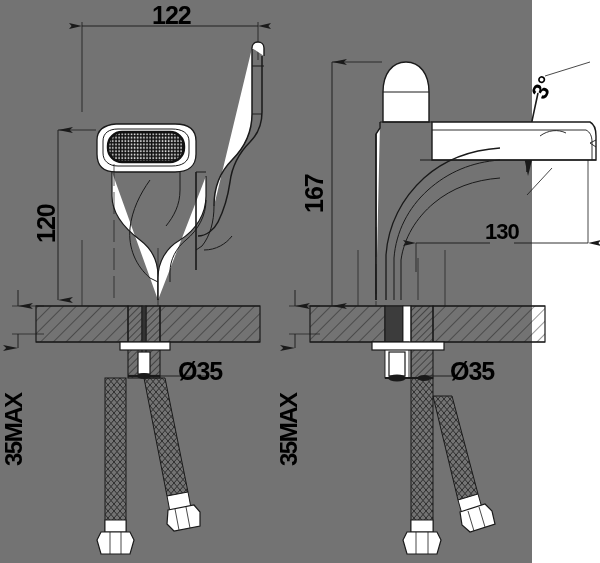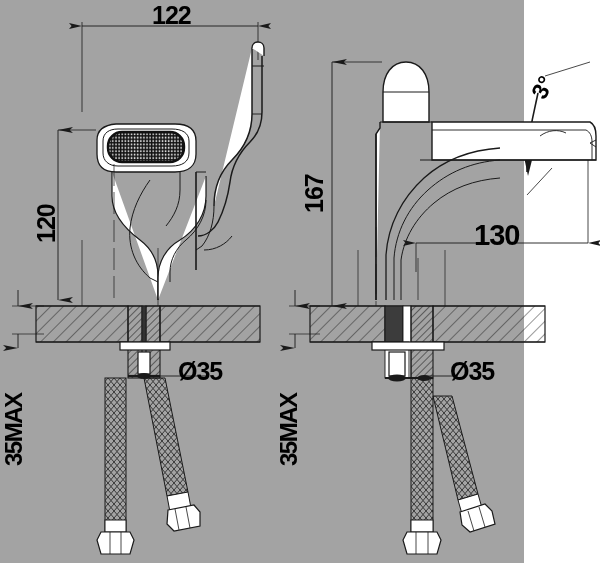--- a/index.html
+++ b/index.html
@@ -1,18 +1,18 @@
 <!DOCTYPE html>
 <html><head>
 <meta charset="utf-8">
 <style>
   html,body{margin:0;padding:0;background:#ffffff;}
   body{width:600px;height:563px;overflow:hidden;
        font-family:"Liberation Sans", sans-serif;}
-  #sheet{position:relative;width:524px;height:563px;background:#a3a3a3;}
+  #sheet{position:relative;width:524px;height:563px;background:#737373;padding-left:8px;}
   #sheet svg{position:absolute;left:0;top:0;}
   .lbl{position:absolute;font-family:"Liberation Sans", sans-serif;
        font-weight:700;color:#000;white-space:nowrap;line-height:1;}
   .lbl.vert{transform-origin:0 0;transform:rotate(-90deg);}
   .lbl.rot{transform-origin:50% 50%;}
 </style>
 </head>
 <body>
 
 <div id="sheet">
@@ -237,21 +237,21 @@
     </g>
   </g>
 </svg>
 
 <div class="lbl" style="left:152px; top:3px; font-size:25px; letter-spacing:-1px;">122</div>
 
 <div class="lbl vert" style="left:34px; top:243px; font-size:25px; letter-spacing:-1px;">120</div>
 
 <div class="lbl vert" style="left:302px; top:213px; font-size:25px; letter-spacing:-1px;">167</div>
 
-<div class="lbl" style="left:474px; top:221px; font-size:29px; letter-spacing:-1px;">130</div>
+<div class="lbl" style="left:485px; top:221px; font-size:22px; letter-spacing:-1px;">130</div>
 
 <div class="lbl rot" style="left:532px; top:76px; font-size:23px; transform:rotate(-62deg);">3°</div>
 
 <div class="lbl" style="left:178px; top:359px; font-size:25px; letter-spacing:-1px;">Ø35</div>
 
 <div class="lbl" style="left:450px; top:359px; font-size:25px; letter-spacing:-1px;">Ø35</div>
 
 <div class="lbl vert" style="left:2px; top:466px; font-size:24px; letter-spacing:-1.5px;">35MAX</div>
 
 <div class="lbl vert" style="left:277px; top:466px; font-size:24px; letter-spacing:-1.5px;">35MAX</div>

